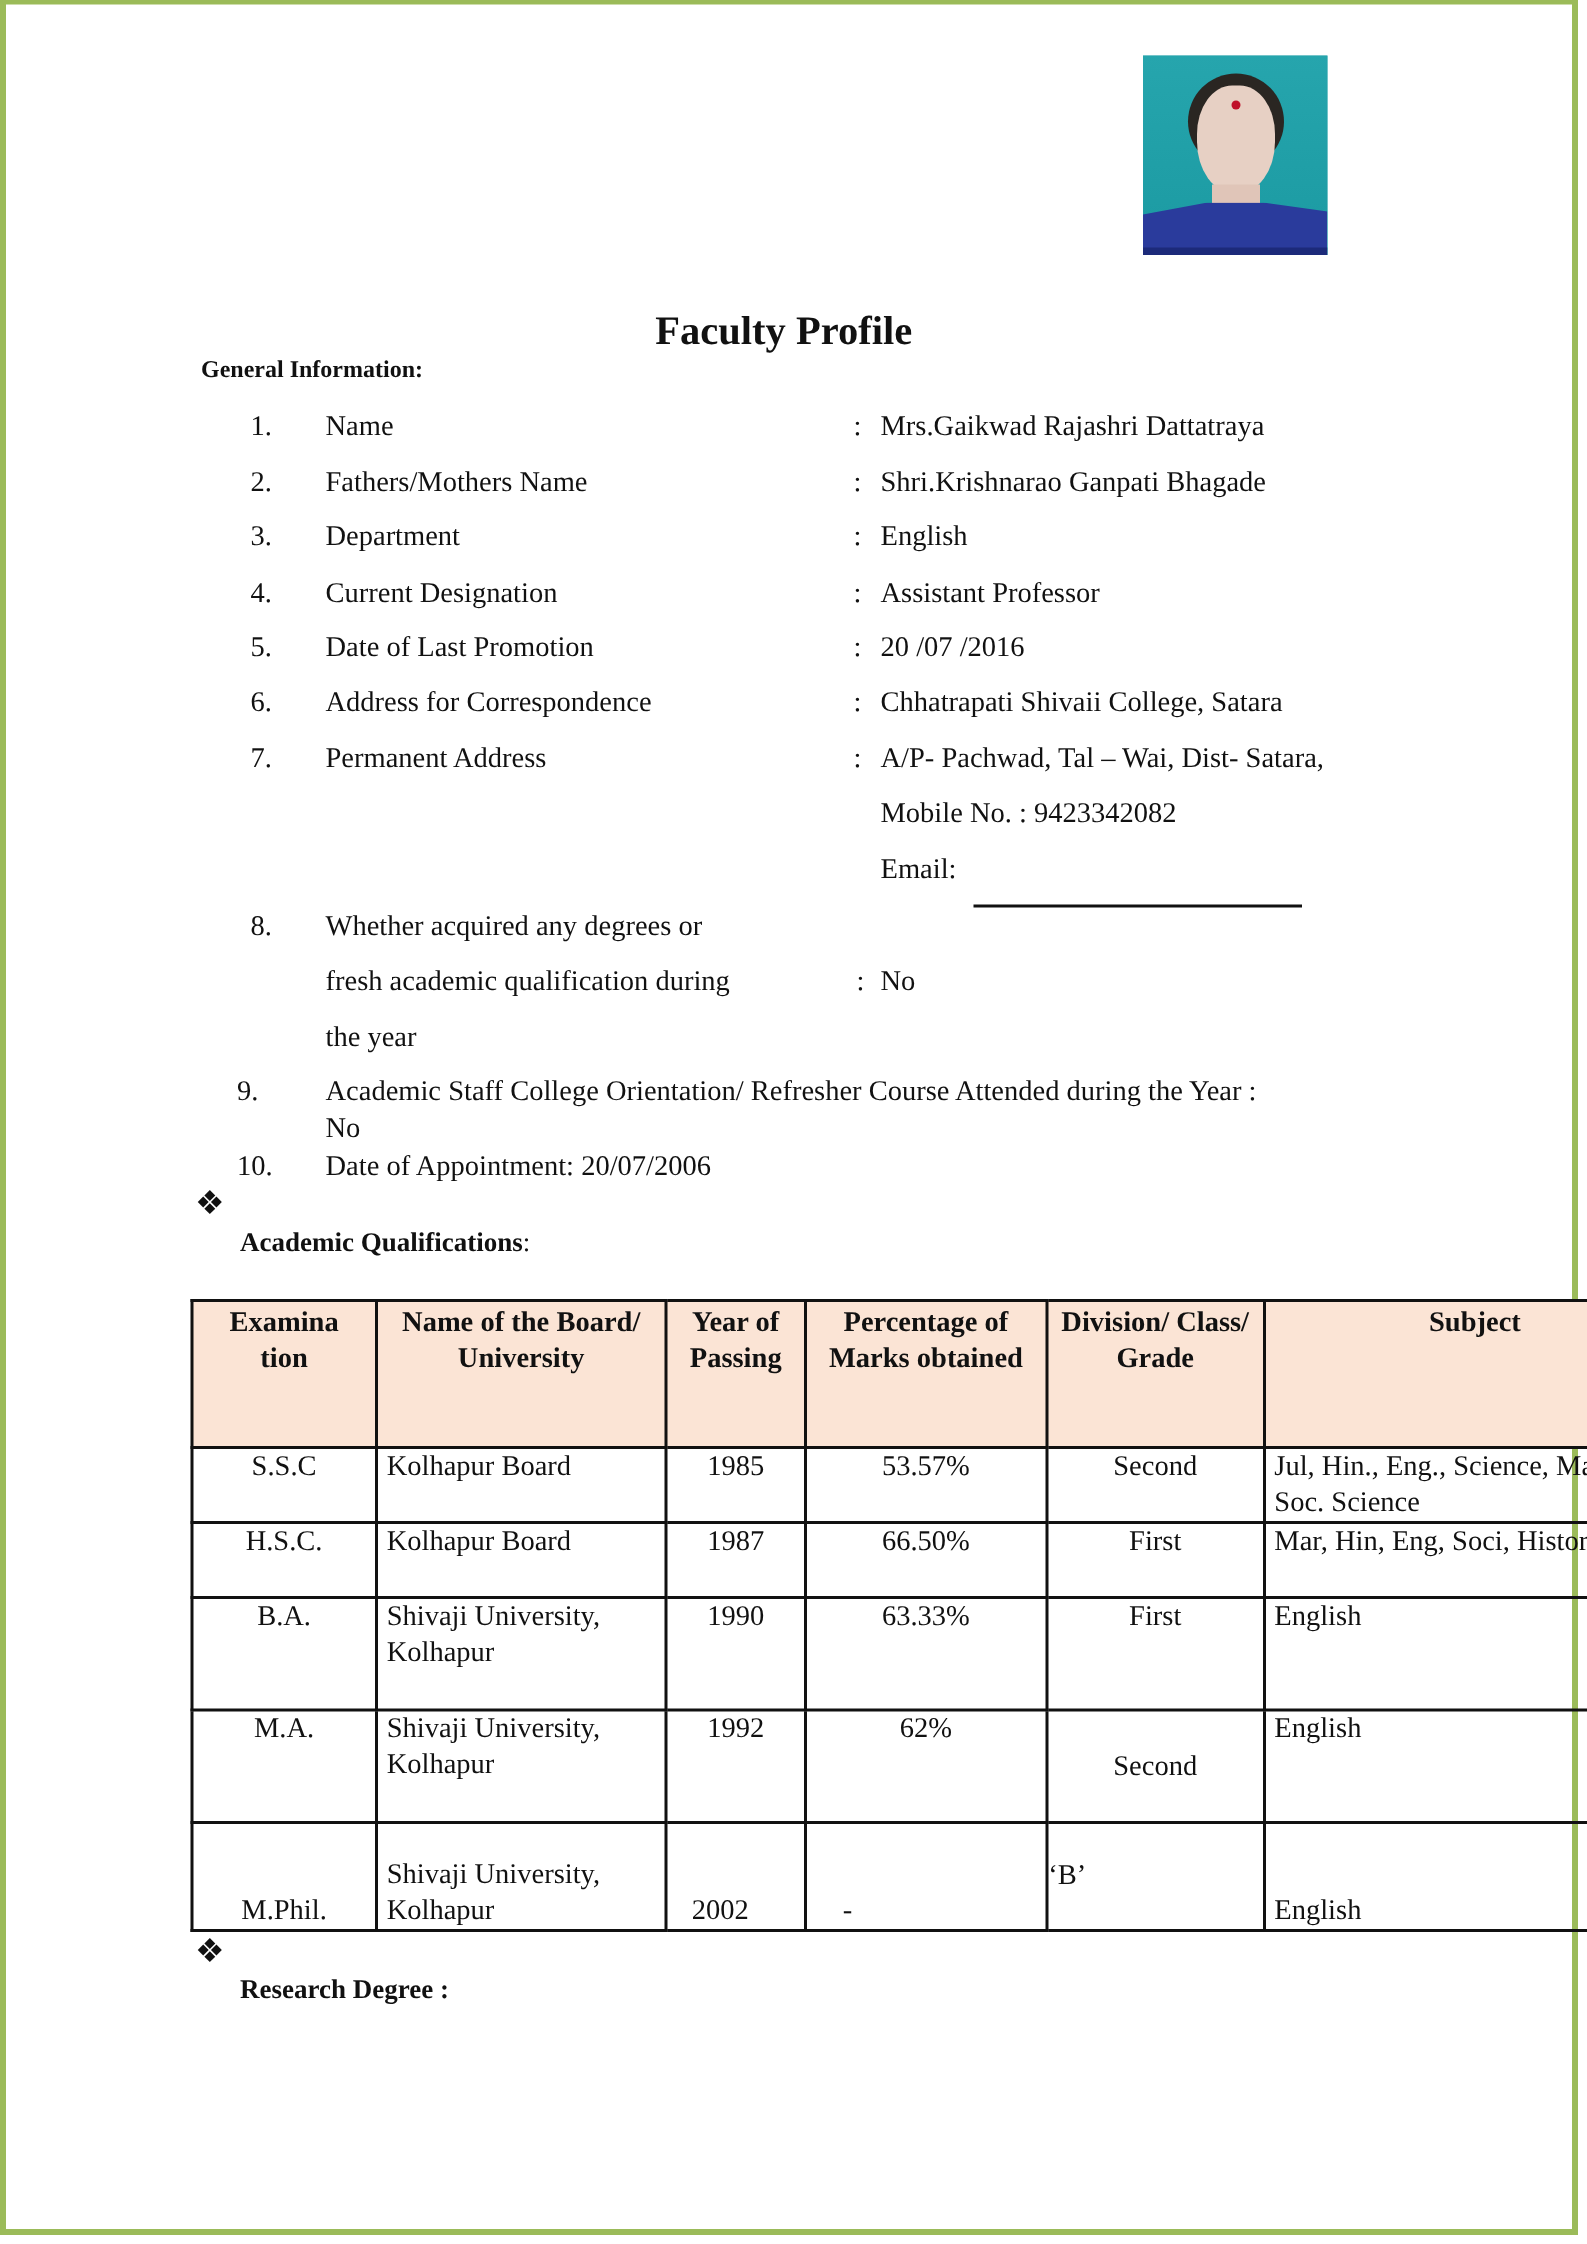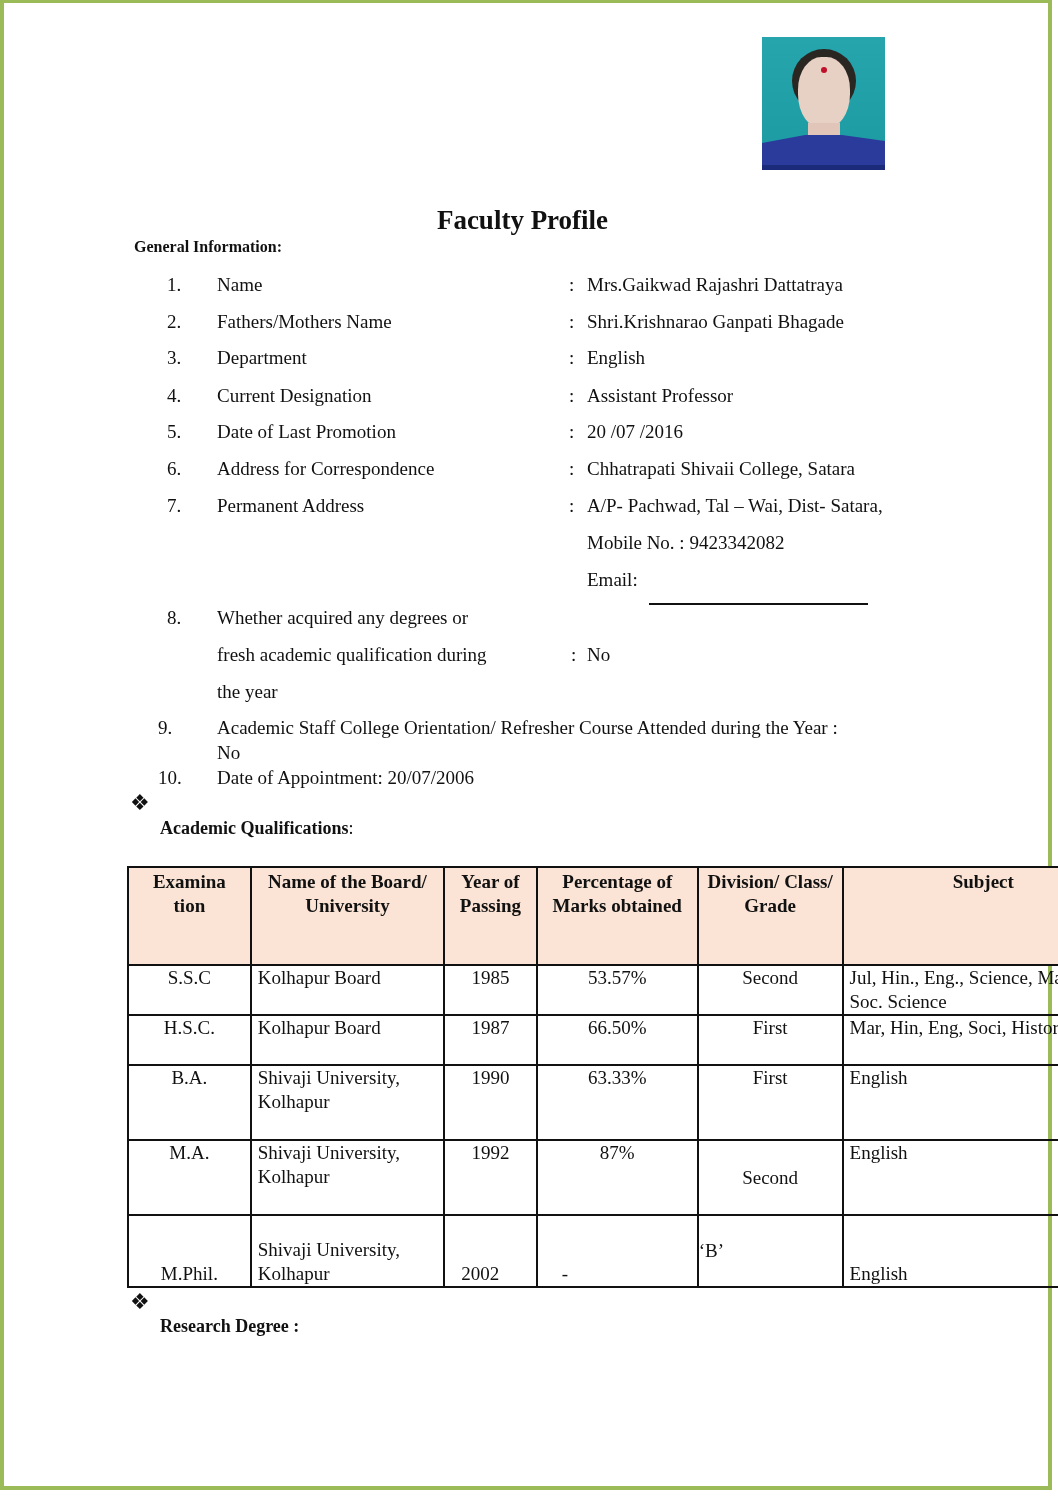--- a/index.html
+++ b/index.html
@@ -164,21 +164,21 @@
       <td class="l">Shivaji University, Kolhapur</td>
       <td class="c">1990</td>
       <td class="c">63.33%</td>
       <td class="c">First</td>
       <td class="l">English</td>
     </tr>
     <tr style="height:75px;">
       <td class="c">M.A.</td>
       <td class="l">Shivaji University, Kolhapur</td>
       <td class="c">1992</td>
-      <td class="c">87%</td>
+      <td class="c">62%</td>
       <td class="c" style="vertical-align:middle;">Second</td>
       <td class="l">English</td>
     </tr>
     <tr style="height:72px;">
       <td class="c" style="vertical-align:bottom;border-radius:10px;">M.Phil.</td>
       <td class="l" style="vertical-align:bottom;">Shivaji University, Kolhapur</td>
       <td class="l" style="vertical-align:bottom;padding-left:16px;">2002</td>
       <td class="l" style="vertical-align:bottom;padding-left:24px;">-</td>
       <td class="l" style="vertical-align:middle;padding-left:0;">‘B’</td>
       <td class="l" style="vertical-align:bottom;">English</td>

